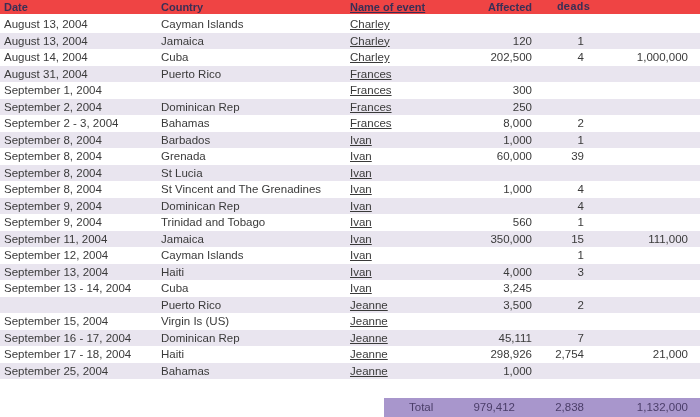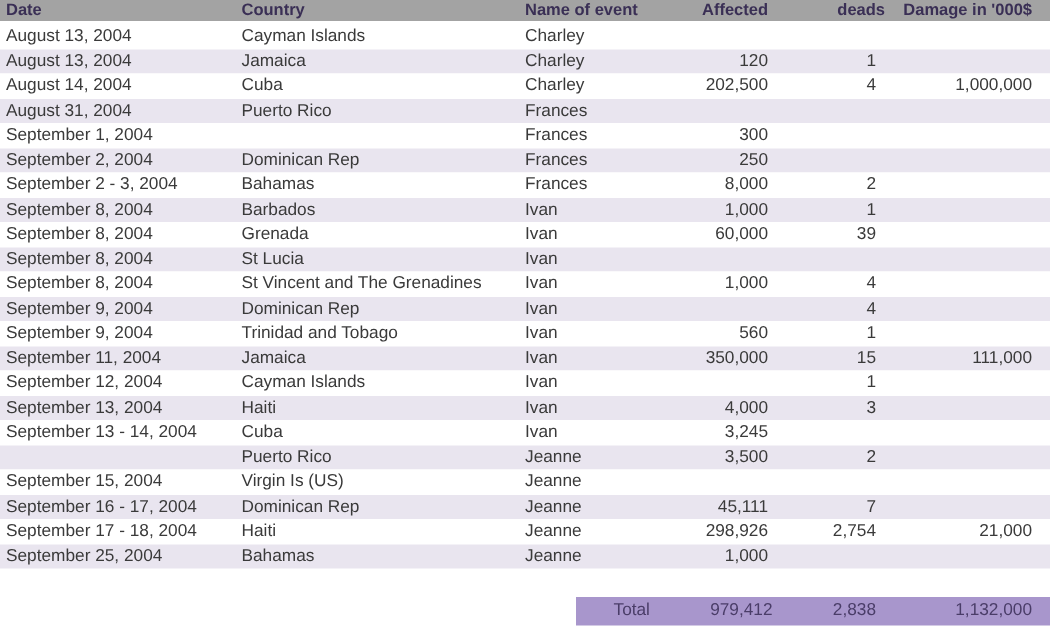--- a/index.html
+++ b/index.html
@@ -1,50 +1,49 @@
 <!DOCTYPE html>
 <html><head>
 <meta charset="utf-8">
 <style>
   html, body { margin:0; padding:0; background:#ffffff; }
   body { width:700px; height:417px; overflow:hidden; position:relative;
          font-family:"Liberation Sans", sans-serif; color:#3a3a3a; }
   .table { position:absolute; left:0; top:0; width:700px; }
   .row { position:relative; height:16.5px; font-size:11.5px; line-height:16.5px; }
-  .row.header { height:14px; line-height:14px; background:#a3a3a3; font-weight:bold; color:#3a2f55; font-size:11px; }
+  .row.header { height:14px; line-height:14px; background:#ef4444; font-weight:bold; color:#3a2f55; font-size:11px; }
   .row.alt { background:#e9e5ef; }
   .row.odd { background:#ffffff; }
   .row.header + .spacer { height:2px; }
   .cell { position:absolute; top:0; white-space:nowrap; }
   .c-date { left:4px; }
   .c-country { left:161px; }
-  .c-event { left:350px; }
-  .c-affected { right:188px; text-align:right; }
+  .c-event { left:350px;text-decoration:underline; }
+  .c-affected { right:168px; text-align:right; }
   .c-deads { right:116px; text-align:right; }
   .c-damage { right:12px; text-align:right; }
-  .row.header .c-deads { right:110px; }
+  .row.header .c-deads { right:110px;font-family:Liberation Mono, monospace; }
   .total { position:absolute; left:384px; top:398px; width:316px; height:33px;
            background:#a896cc; color:#4a3d68; font-size:11.5px; line-height:19px; }
   .total .cell { top:0; }
   .total .t-label { left:25px; }
   .total .t-affected { right:185px; text-align:right; }
   .total .t-deads { right:116px; text-align:left; }
   .total .t-damage { right:12px; text-align:right; }
 </style>
 </head>
 <body>
 
 <div class="table">
   <div class="row header">
     <span class="cell c-date">Date</span>
     <span class="cell c-country">Country</span>
     <span class="cell c-event">Name of event</span>
     <span class="cell c-affected">Affected</span>
     <span class="cell c-deads">deads</span>
-    <span class="cell c-damage">Damage in '000$</span>
   </div>
   <div class="spacer"></div>
   <div id="rows">
       <div class="row odd">
         <span class="cell c-date">August 13, 2004</span>
         <span class="cell c-country">Cayman Islands</span>
         <span class="cell c-event">Charley</span>
         <span class="cell c-affected"></span>
         <span class="cell c-deads"></span>
         <span class="cell c-damage"></span>

